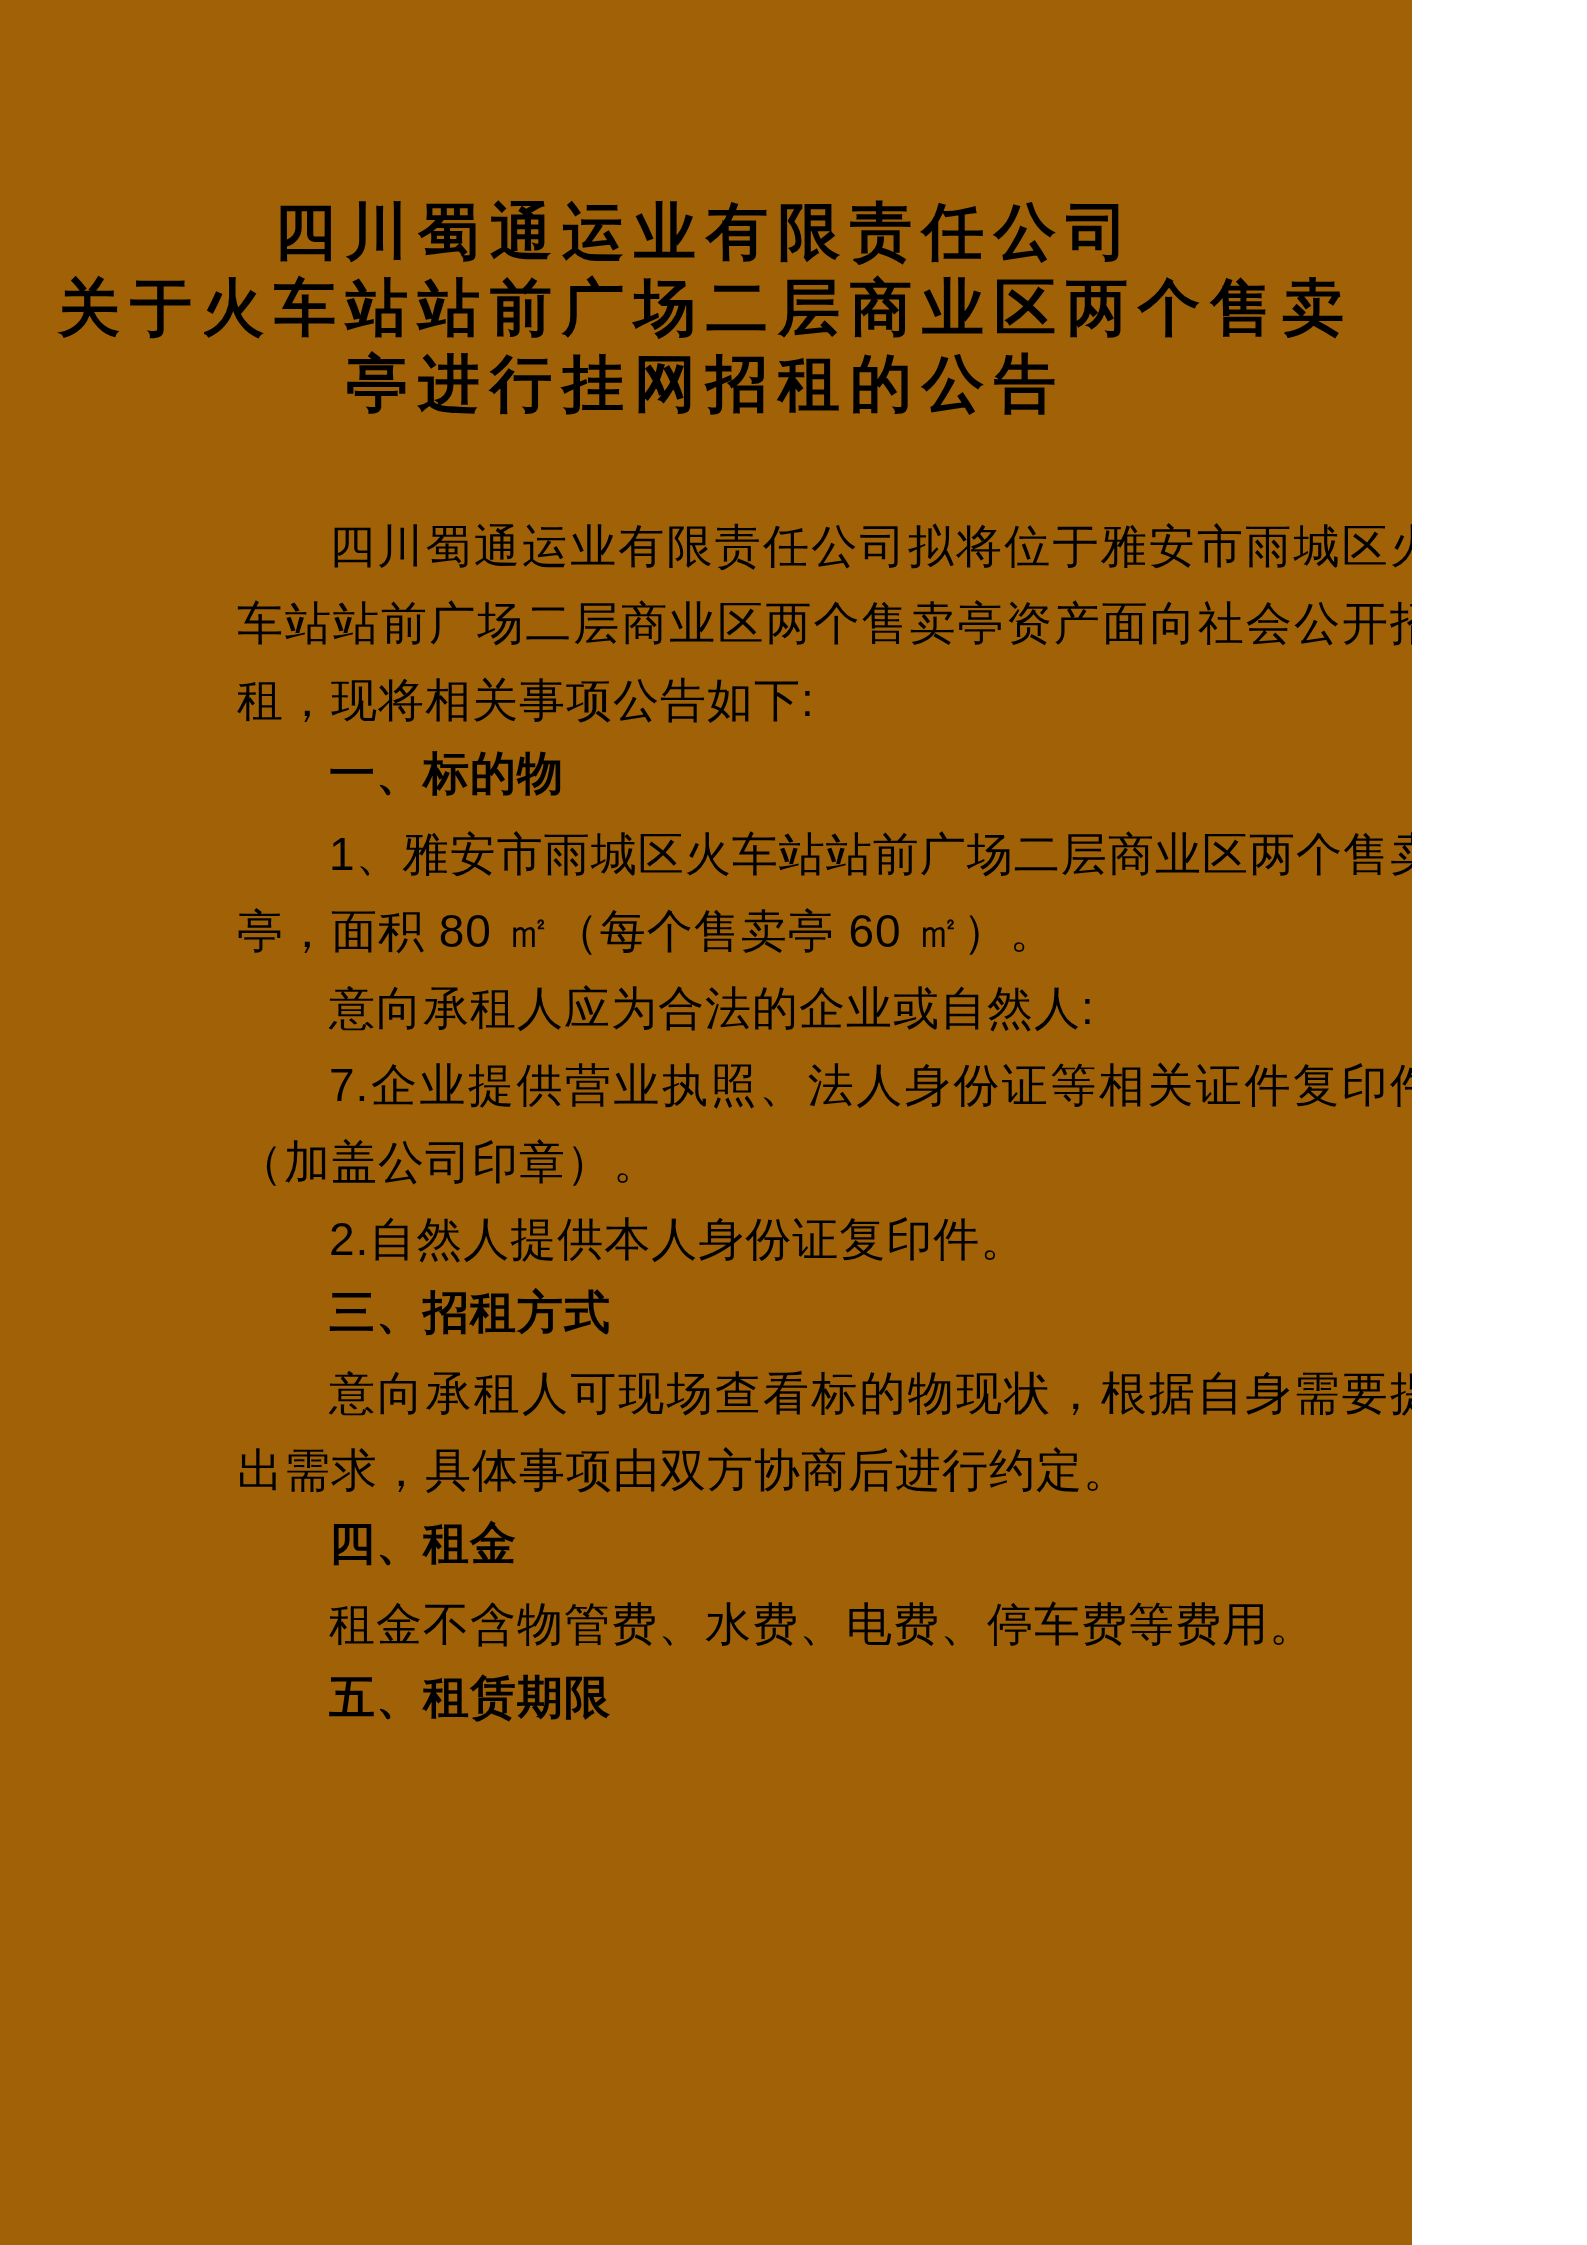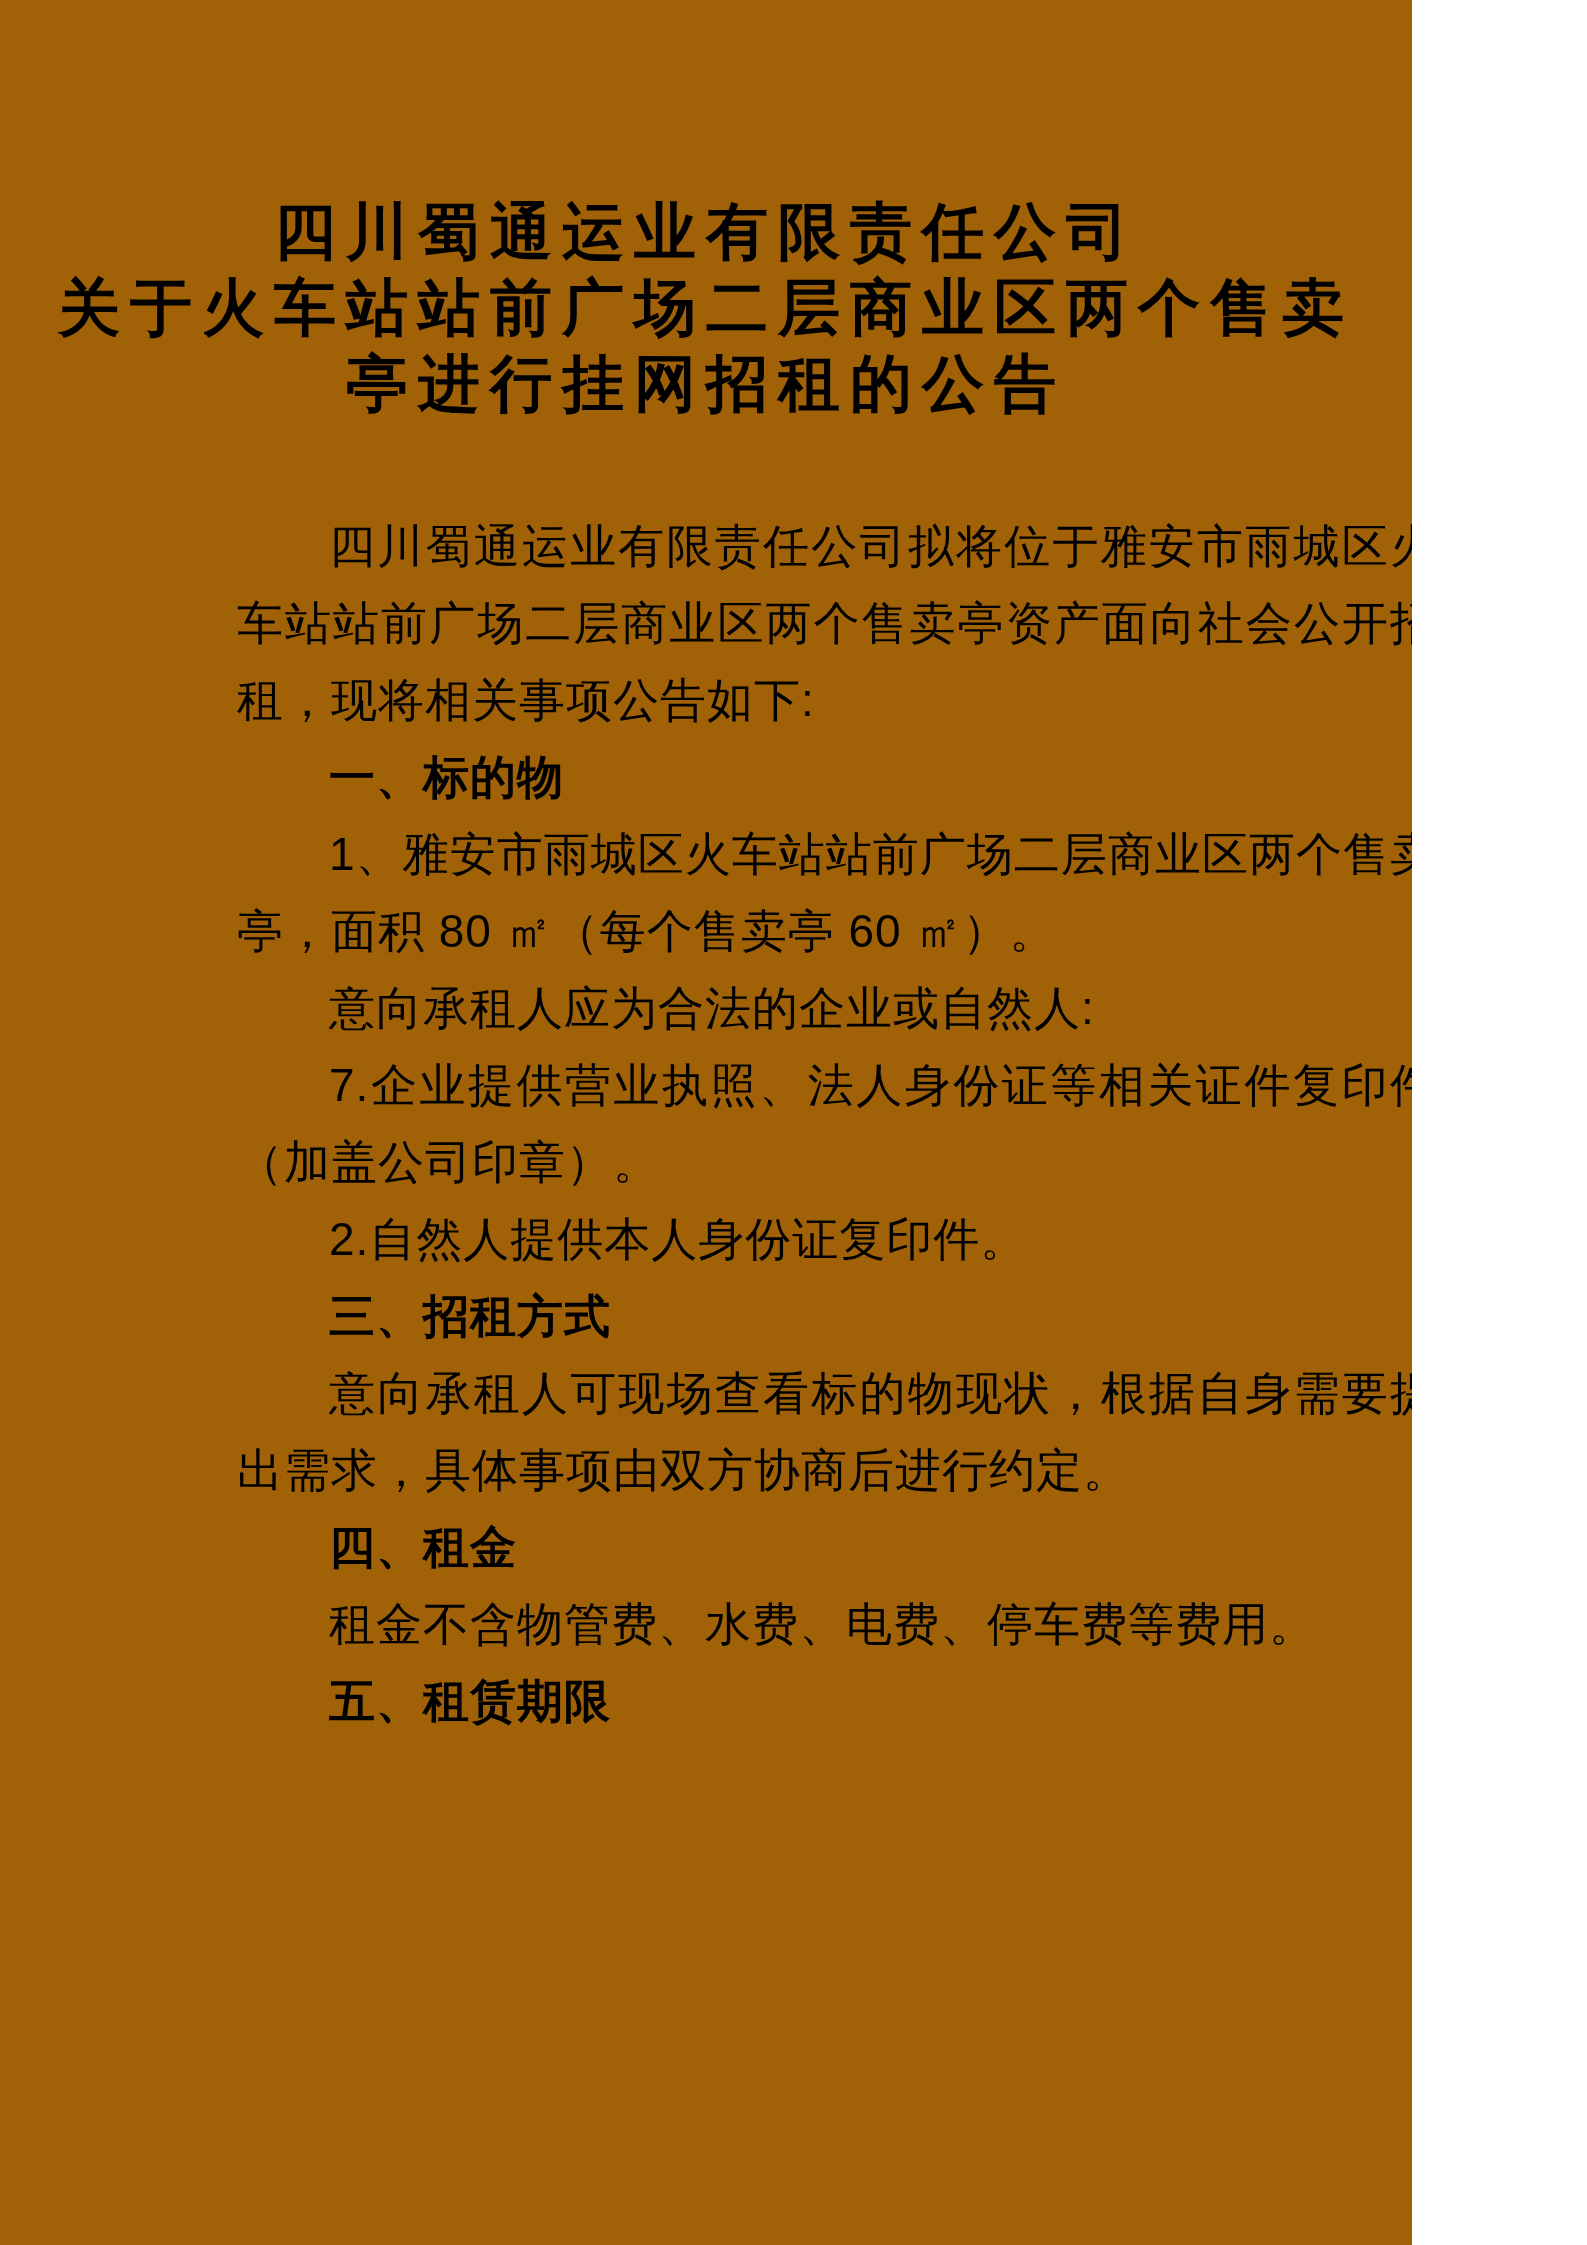--- a/index.html
+++ b/index.html
@@ -39,21 +39,21 @@
   .doc-body p {
     margin: 0;
     padding: 0;
     text-indent: 2em;
   }
   .body-para {
     font-family: Liberation Sans, sans-serif;
     font-weight: normal;
   }
   .sec-heading {
-    font-family: Liberation Serif, serif;
+    font-family: Liberation Mono, monospace;
     font-weight: bold;
   }
 </style>
 </head>
 <body>
 
 <div class="page">
   <h1 class="doc-title">
     <span class="title-line">四川蜀通运业有限责任公司</span>
     <span class="title-line">关于火车站站前广场二层商业区两个售卖</span>

